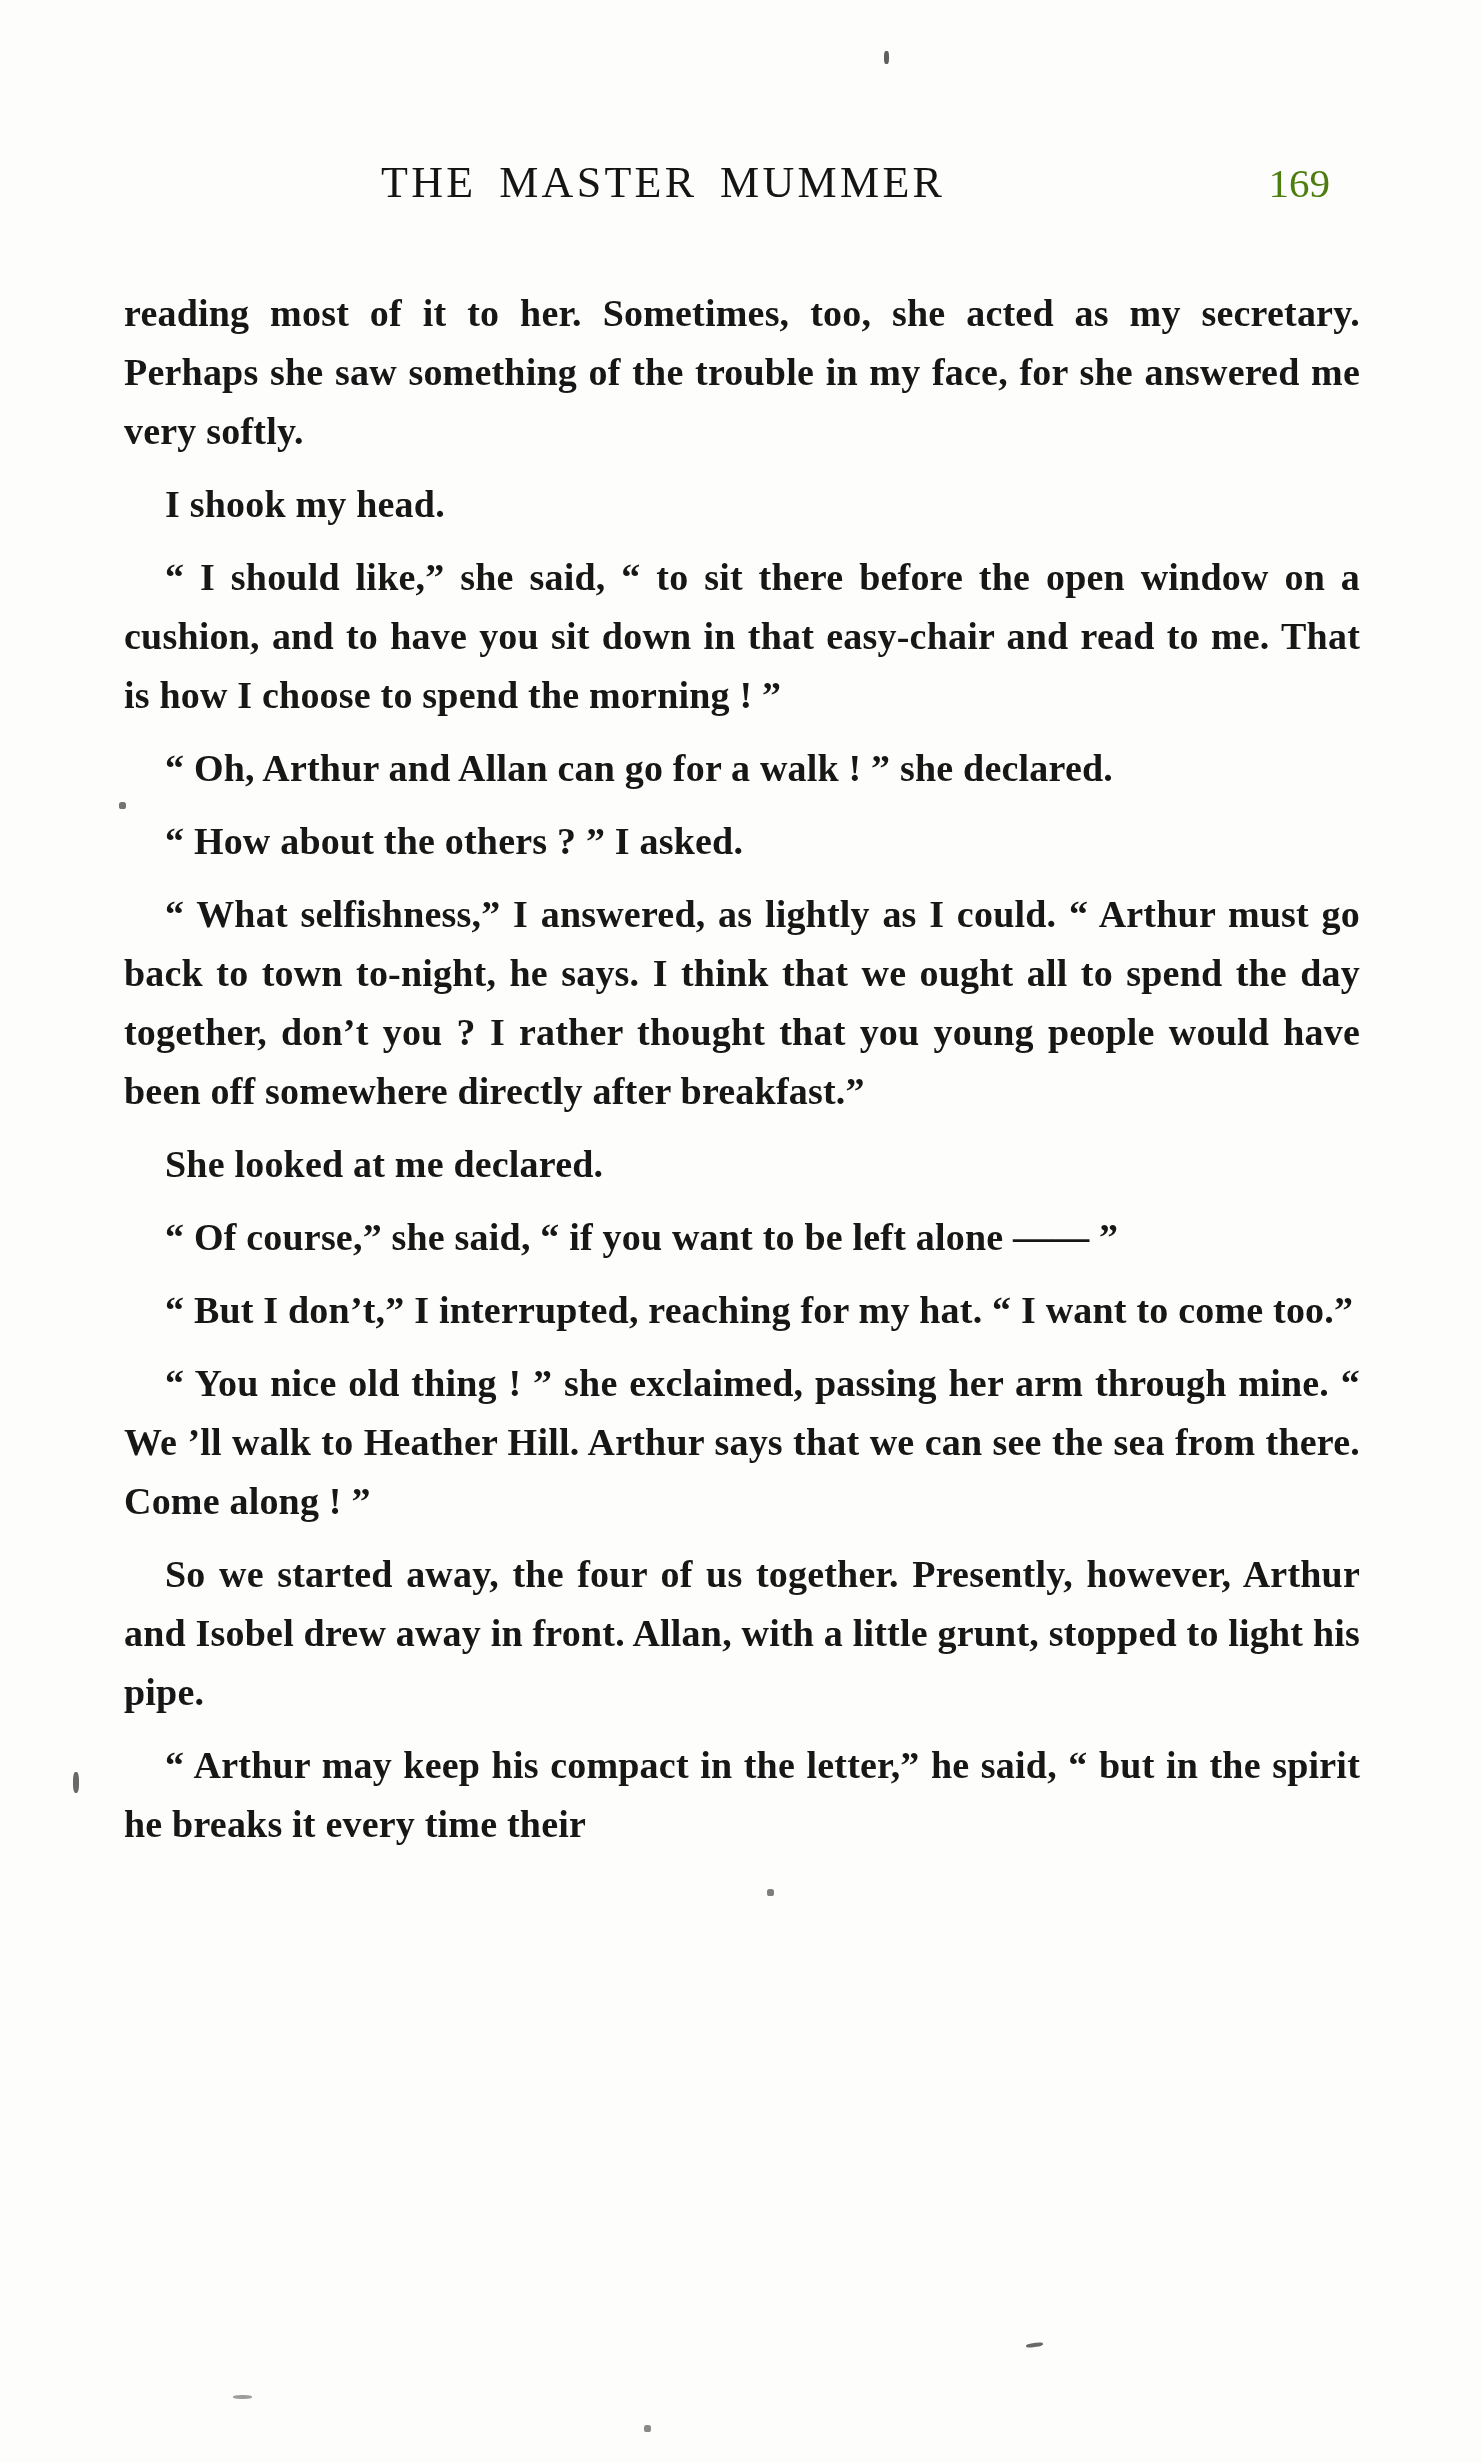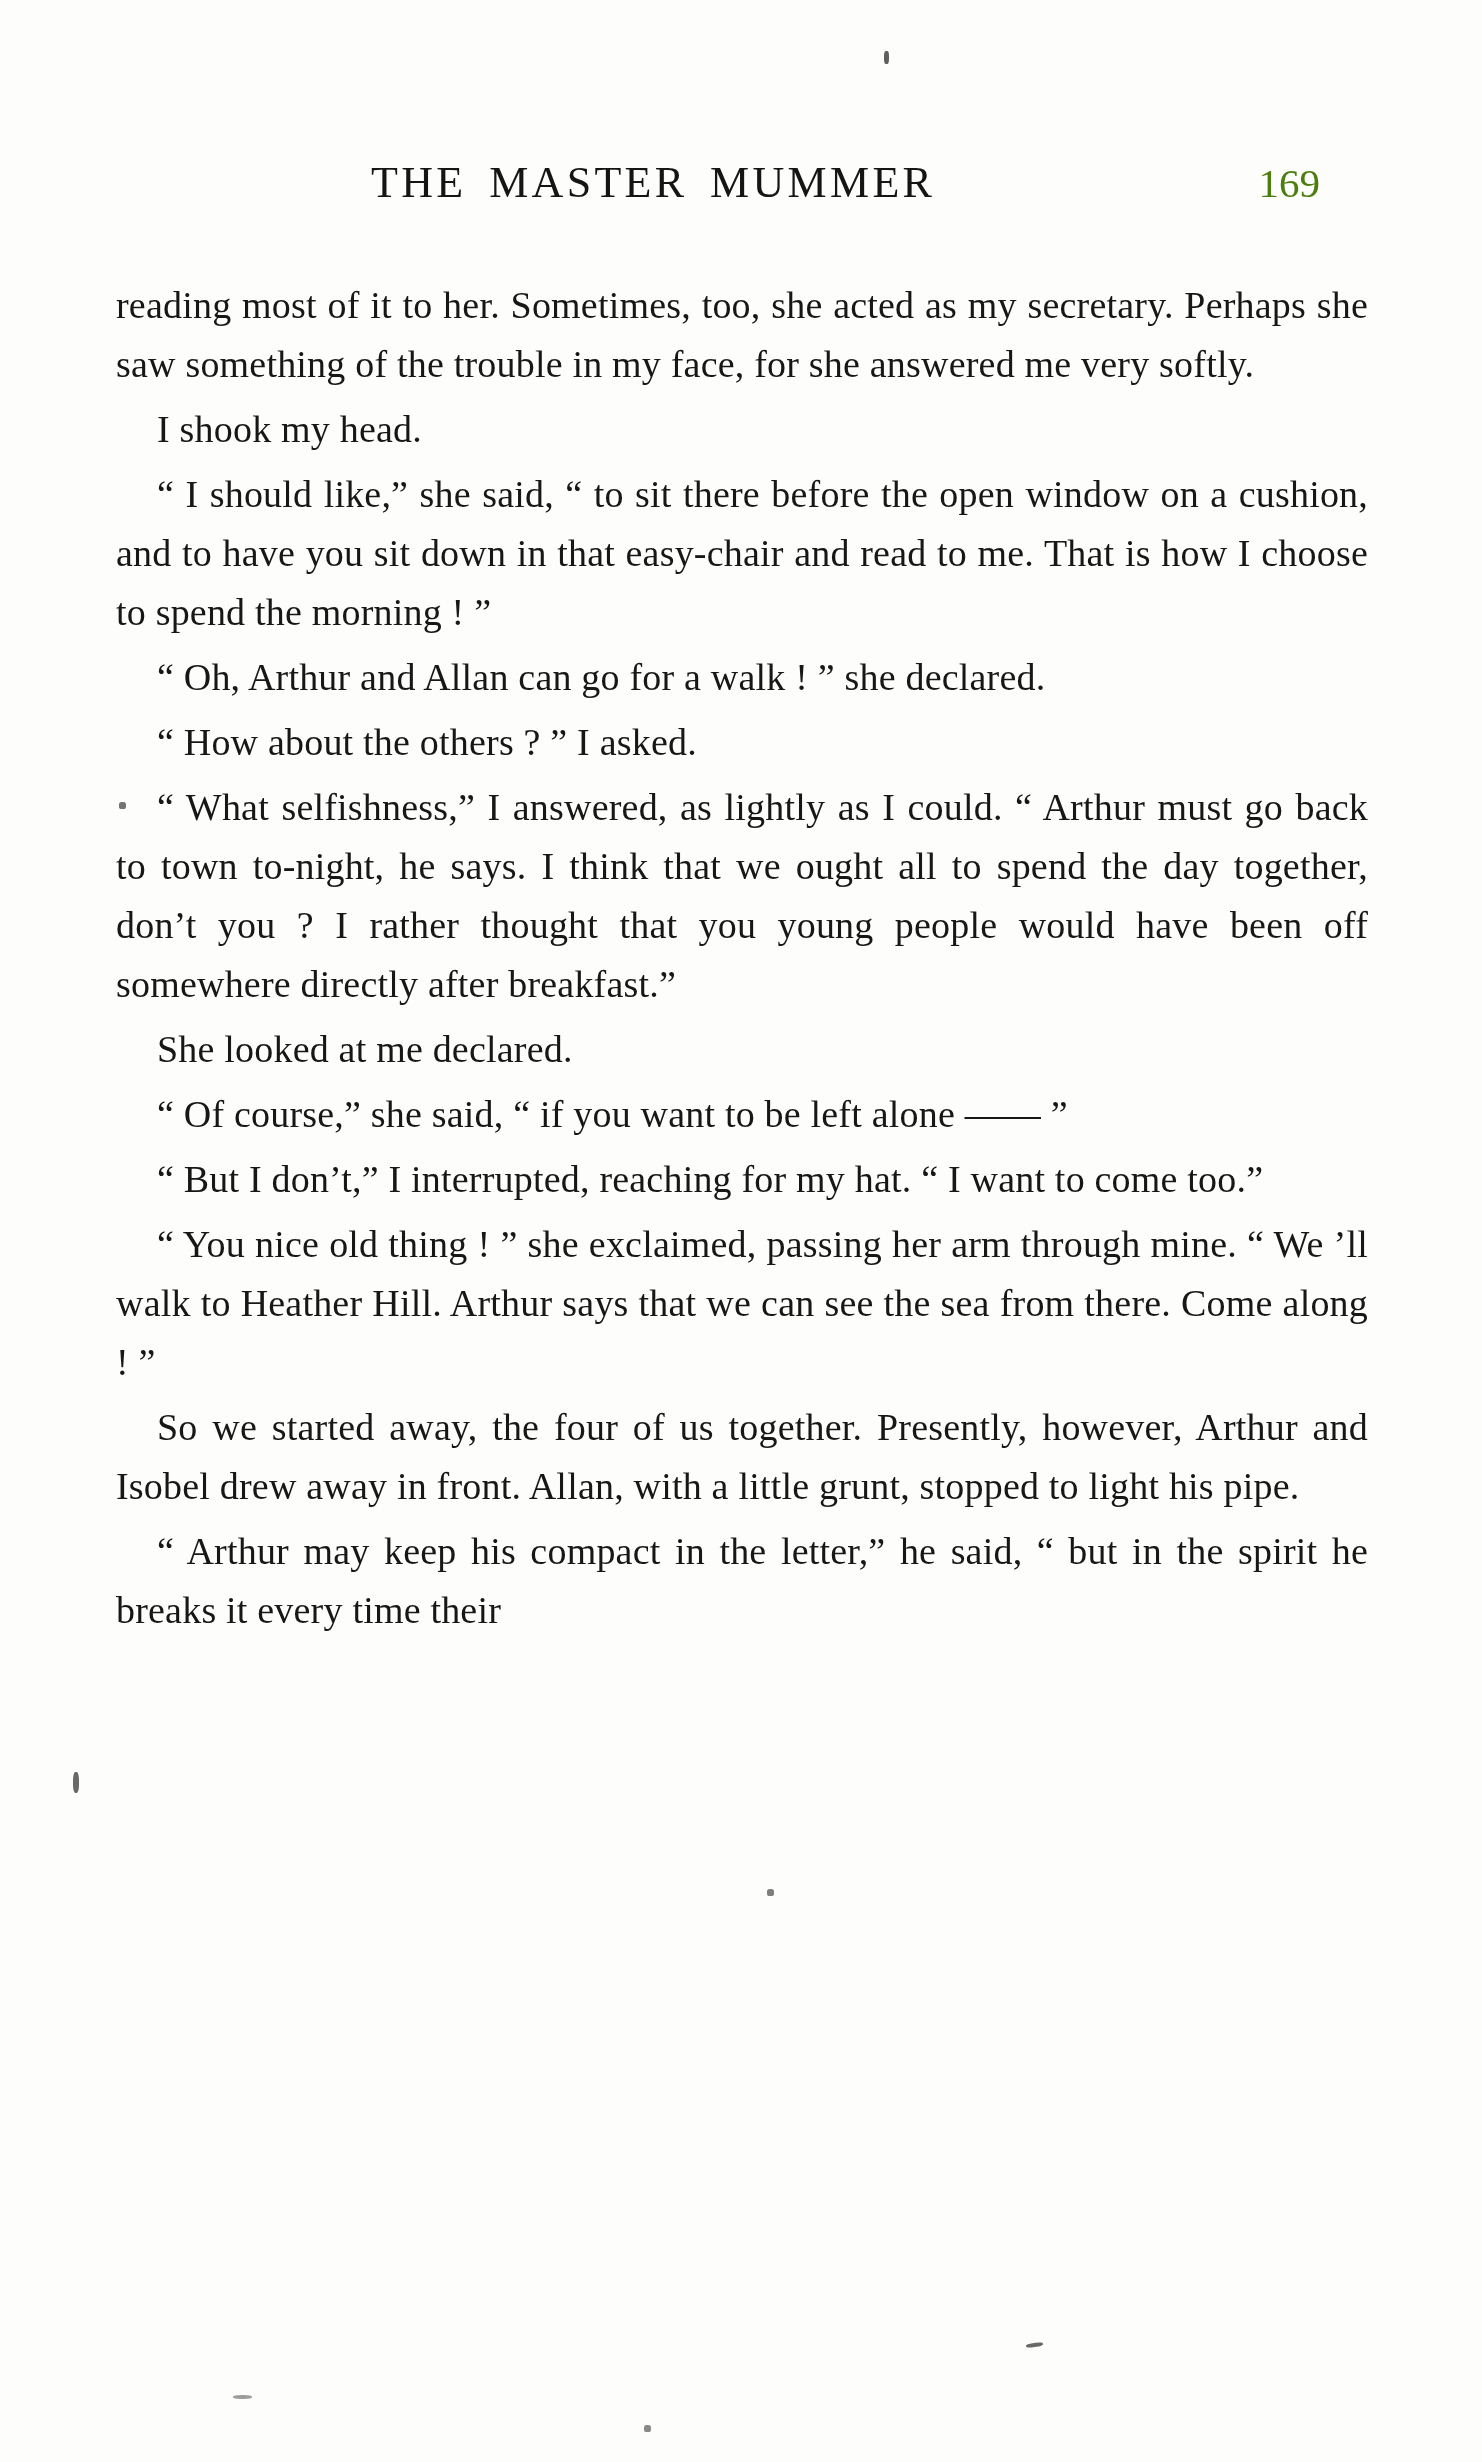--- a/index.html
+++ b/index.html
@@ -18,21 +18,21 @@
   .page {
     position: absolute;
     top: 0; left: 0;
     width: 1482px;
     height: 2462px;
     background: #fdfdfb;
   }
   .header {
     position: absolute;
     top: 157px;
-    left: 110px;
+    left: 120px;
     width: 1268px;
     display: flex;
     align-items: baseline;
     justify-content: center;
   }
   .header-title {
     font-size: 44px;
     letter-spacing: 3.3px;
     word-spacing: 8.4px;
     font-weight: 400;
@@ -51,22 +51,23 @@
     top: 270px;
     left: 110px;
     width: 1264px;
     font-size: 38px;
     line-height: 59px;
     text-align: justify;
     color: #171717;
     letter-spacing: 0.2px;
   }
   .body-text p {
-    margin: 6px;
+    margin: 14px;
     text-indent: 0;
+    font-weight: bold;
   }
   .body-text p.indent {
     text-indent: 41px;
   }
   
   .body-text p {
     text-align-last: left;
   }
   .speck {
     position: absolute;

